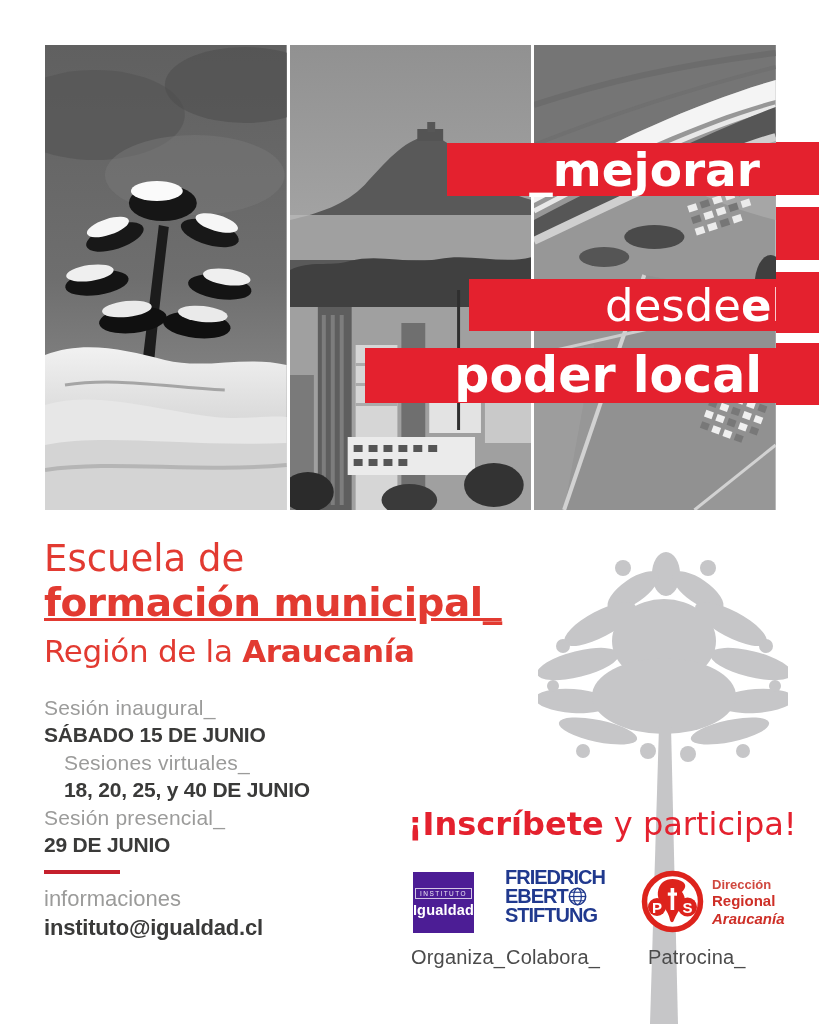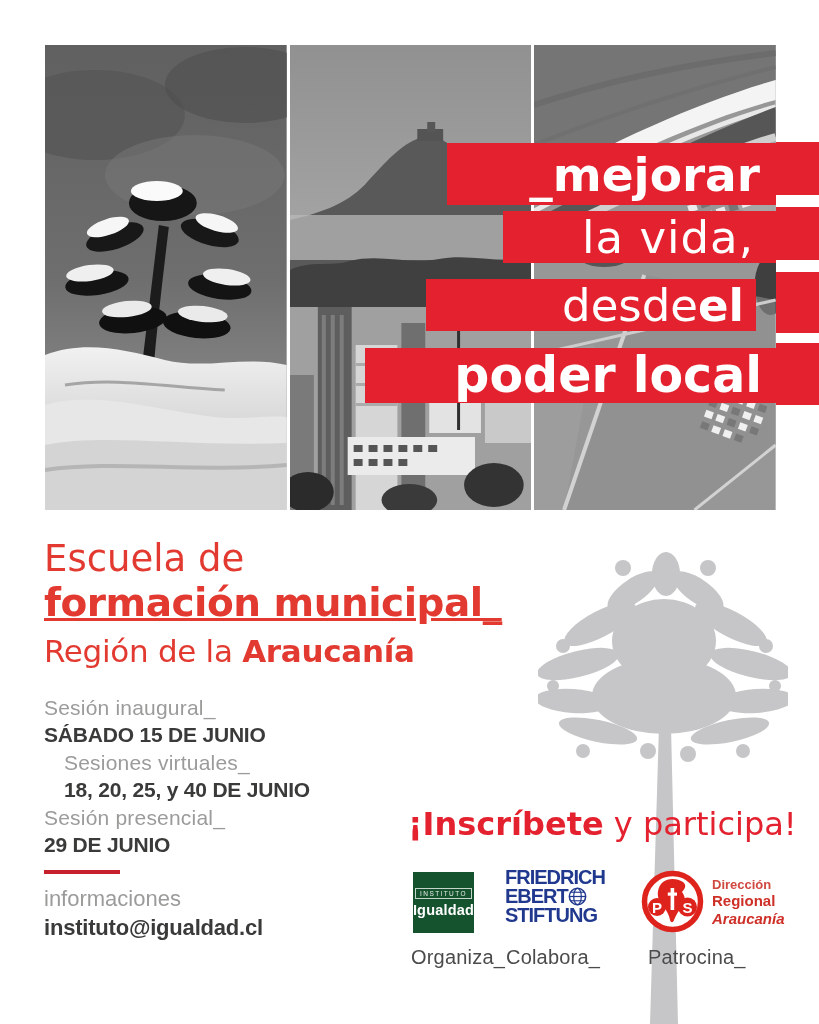--- a/index.html
+++ b/index.html
@@ -13,23 +13,23 @@
   .photo svg{display:block;width:100%;height:100%;}
   
   .bar{
     position:absolute;background:#e4212e;color:#ffffff;
     display:flex;align-items:center;justify-content:flex-end;
     font-family:"DejaVu Sans",sans-serif;line-height:1;white-space:nowrap;
     box-sizing:border-box;z-index:3;
   }
   .bar .bold{font-weight:700;}
   .bar .reg{font-weight:400;}
-  #bar1{left:447px;top:143px;width:329px;height:62px;font-size:47px;padding-right:16px;}
+  #bar1{left:447px;top:143px;width:329px;height:53px;font-size:47px;padding-right:16px;}
   #bar2{left:503px;top:211px;width:273px;height:52px;font-size:45px;padding-right:22px;letter-spacing:1px;}
-  #bar3{left:426px;top:279px;width:330px;height:52px;font-size:45px;padding-right:12px;}
+  #bar3{left:469px;top:279px;width:330px;height:52px;font-size:45px;padding-right:12px;}
   #bar4{left:365px;top:348px;width:411px;height:55px;font-size:49px;padding-right:14px;}
   .strip{position:absolute;left:776px;width:43px;background:#e4212e;z-index:3;}
   #strip1{top:142px;height:53px;}
   #strip2{top:207px;height:53px;}
   #strip3{top:272px;height:61px;}
   #strip4{top:343px;height:62px;}
   
   .headline{position:absolute;left:44px;top:538px;color:#e23a31;font-family:"DejaVu Sans",sans-serif;z-index:2;}
   .h1{font-size:37px;font-weight:400;line-height:1.12;}
   .h2{font-size:39px;font-weight:700;line-height:1.12;margin-top:2px;letter-spacing:-0.5px;text-decoration:underline;}
@@ -45,21 +45,21 @@
   .c-label{font-size:22px;color:#9b9b9a;line-height:1.05;}
   .c-email{font-size:22px;font-weight:700;color:#3a3a39;margin-top:5px;letter-spacing:-0.2px;}
   
   .tree{position:absolute;left:538px;top:546px;width:250px;height:478px;z-index:1;}
   
   .cta{position:absolute;left:408px;top:805px;font-family:"DejaVu Sans",sans-serif;font-size:32px;color:#e4212e;white-space:nowrap;z-index:2;}
   .cta-b{font-weight:700;}
   .cta-r{font-weight:400;}
   
   .logo-igualdad{
-    position:absolute;left:413px;top:872px;width:61px;height:61px;background:#14532d;
+    position:absolute;left:413px;top:872px;width:61px;height:61px;background:#4c1d95;
     display:flex;flex-direction:column;align-items:center;justify-content:center;color:#fff;z-index:2;
   }
   .li-top{font-size:6.5px;letter-spacing:1.4px;border:1px solid rgba(255,255,255,0.75);padding:1px 4px;color:rgba(255,255,255,0.9);}
   .li-name{font-size:14.5px;font-weight:700;margin-top:3px;letter-spacing:0.2px;}
   .logo-fes{position:absolute;left:505px;top:868px;color:#20398e;font-weight:700;font-size:20px;line-height:0.94;letter-spacing:-1px;z-index:2;}
   .fes-line2{display:flex;align-items:center;}
   .globe{width:19px;height:19px;margin-left:0px;flex:none;}
   .logo-ps{position:absolute;left:641px;top:870px;width:63px;height:63px;z-index:2;}
   .ps-text{position:absolute;left:712px;top:877px;line-height:1.18;z-index:2;}
   .ps-t1{font-size:13px;color:#d0483f;font-weight:700;}
@@ -219,23 +219,20 @@
             <rect x="189" y="388" width="8" height="7" fill="#f0f0f0"></rect>
             <rect x="201" y="388" width="8" height="7" fill="#787878"></rect>
         </g>
       </svg>
     </div>
   </div>
 
   <div class="bar" id="bar1">
     <span class="bold">_mejorar</span>
   </div>
-  <div class="bar" id="bar2">
-    <span class="reg">la vida,</span>
-  </div>
   <div class="bar" id="bar3">
     <span class="reg">desde </span>
       <span class="bold">el</span>
   </div>
   <div class="bar" id="bar4">
     <span class="bold">poder local</span>
   </div>
   <div class="strip" id="strip1"></div>
   <div class="strip" id="strip2"></div>
   <div class="strip" id="strip3"></div>

